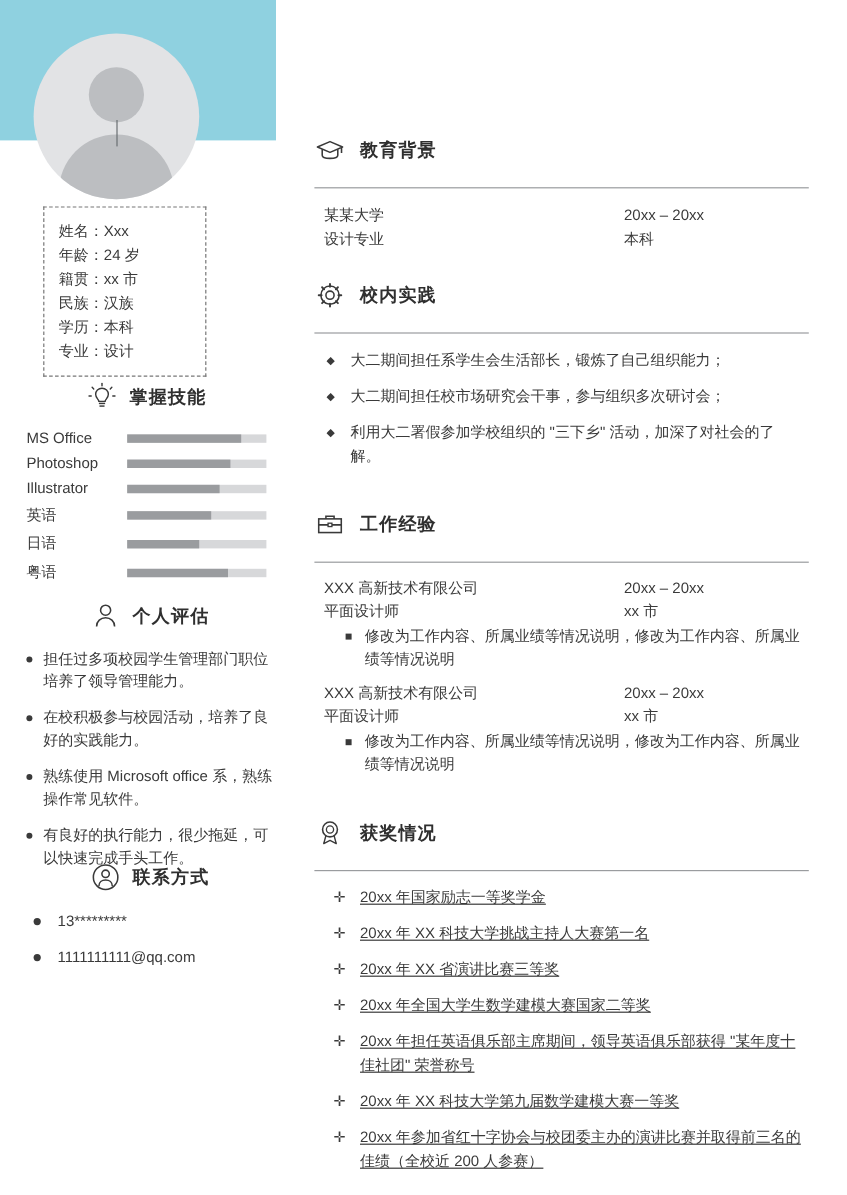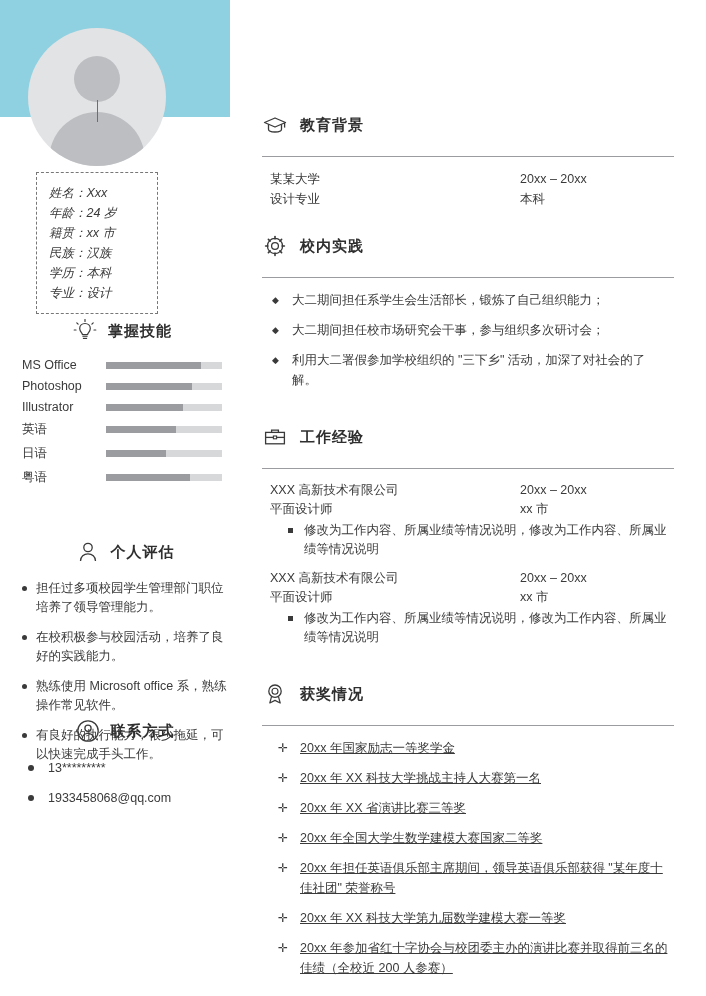--- a/index.html
+++ b/index.html
@@ -60,24 +60,23 @@
     position: absolute;
     left: 0; top: 0;
     width: 245px;
     height: 996px;
     padding: 0 16px;
   }
 
   .info-box {
     position: absolute;
     left: 36px; top: 172px;
-    width: 122px;
+    width: 136px;
     border: 1px dashed #777;
     padding: 10px 12px 10px 12px;
-    font-style: italic;
   }
   .info-row {
     font-size: 12.5px;
     line-height: 20px;
     color: #3a3a3a;
     white-space: nowrap;
   }
 
   .sec-head {
     display: flex;
@@ -110,21 +109,21 @@
     height: 7px;
     background: #d7d8da;
     position: relative;
   }
   .bar-fill {
     position: absolute;
     left: 0; top: 0; bottom: 0;
     background: #9a9c9f;
   }
 
-  #eval-block { position: absolute; left: 22px; top: 500px; width: 205px; margin-top: 39px; }
+  #eval-block { position: absolute; left: 22px; top: 500px; width: 205px; }
   #eval-block .sec-head { justify-content: center; margin-bottom: 14px; }
   .eval-list { list-style: none; }
   .eval-list li {
     position: relative;
     padding-left: 14px;
     font-size: 12.5px;
     line-height: 19px;
     margin-bottom: 11px;
     color: #3a3a3a;
   }
@@ -347,21 +346,21 @@
           <svg viewBox="0 0 26 26" width="26" height="26">
             <circle cx="13" cy="13" r="10.2" fill="none" stroke="#3a3a3a" stroke-width="1.3"></circle>
             <circle cx="13" cy="10.2" r="3.1" fill="none" stroke="#3a3a3a" stroke-width="1.3"></circle>
             <path d="M7.4 20.5c0-3.2 2.5-5.2 5.6-5.2s5.6 2 5.6 5.2" fill="none" stroke="#3a3a3a" stroke-width="1.3"></path>
           </svg>
         </span>
         <span class="sec-title">联系方式</span>
       </div>
       <ul class="contact-list">
         <li>13*********</li>
-        <li>1933458068@qq.com</li>
+        <li>1111111111@qq.com</li>
       </ul>
     </div>
   </div>
 
   <div id="right-col">
 
     <div class="r-section">
       <div class="r-head">
         <span class="sec-icon">
           <svg viewBox="0 0 26 26" width="26" height="26">

